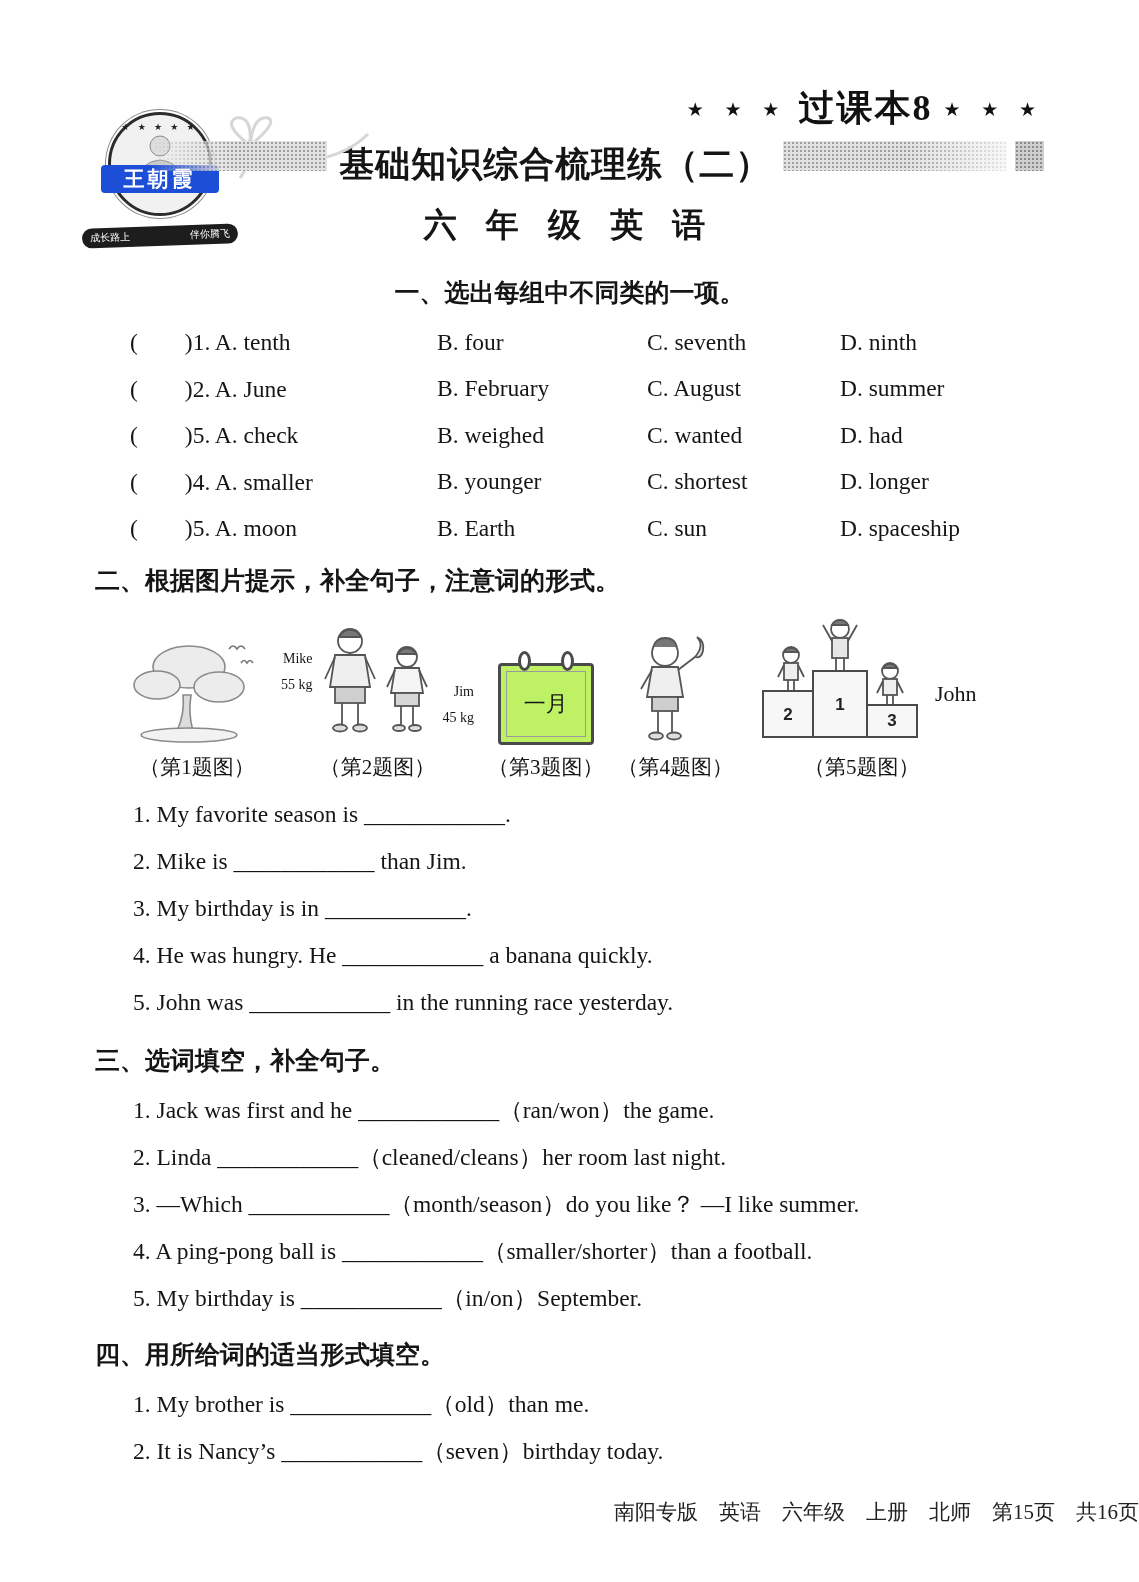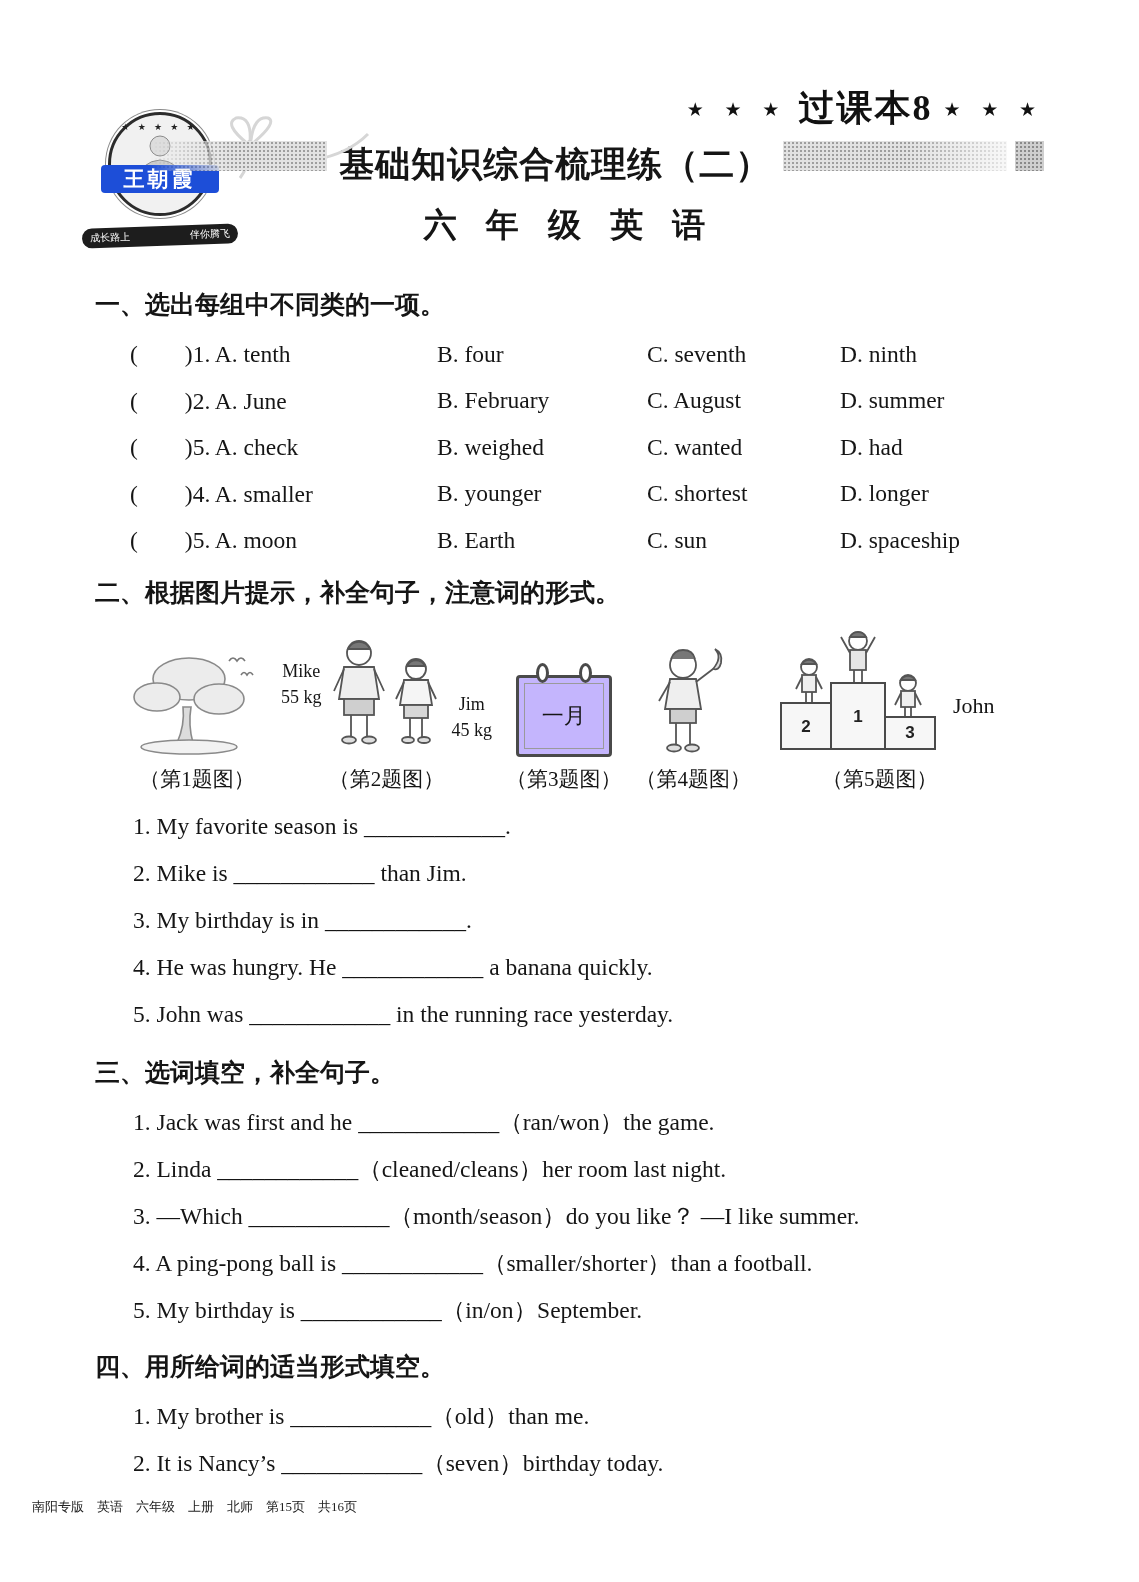--- a/index.html
+++ b/index.html
@@ -95,44 +95,44 @@
     font-family:"Liberation Sans","DejaVu Sans",sans-serif;
     transform:rotate(-2deg);
   }
   .bow-decoration { position:absolute; left:218px; top:116px; }
 
   
   .sec-title {
     font-size:25px; font-weight:bold;
     font-family:"Liberation Sans","DejaVu Sans",sans-serif;
   }
-  .sec1-title { margin-top:40px; }
+  .sec1-title { margin-top:28px;text-align:center; }
   .choice-rows { margin-left:35px; margin-top:10px; }
   .choice-row {
     display:grid;
     grid-template-columns:307px 210px 193px 1fr;
     font-size:23.5px;
     height:46.5px;
     align-items:center;
   }
   .sec2-title { margin-top:12px; }
 
   
   .figs { display:flex; align-items:flex-end; gap:14px; margin:16px 0 0 32px; }
   .fig { display:flex; flex-direction:column; align-items:center; }
   .fig-cap { font-size:21px; margin-top:8px; white-space:nowrap; }
   .fig-body { display:flex; align-items:flex-end; }
-  .weight-label { font-size:18px; line-height:26px; text-align:center; }
+  .weight-label { font-size:14px; line-height:26px; text-align:right; }
   .lbl-mike { align-self:center; margin-bottom:24px; margin-right:2px; }
   .lbl-jim { align-self:flex-end; margin-bottom:14px; margin-left:2px; }
   .lbl-john { font-size:22px; align-self:flex-end; margin-bottom:38px; margin-left:2px; }
 
   .calendar {
     position:relative; width:96px; height:82px;
-    border:3px solid #4a4a4a; border-radius:4px; background:#c4b5fd;
+    border:3px solid #4a4a4a; border-radius:4px; background:#bef264;
     margin-top:16px;
   }
   .ring {
     position:absolute; top:-15px; width:13px; height:20px;
     border:3px solid #4a4a4a; border-radius:50%; background:#fff;
   }
   .ring-left { left:17px; } .ring-right { right:17px; }
   .cal-inner {
     position:absolute; inset:5px; border:1px solid #9a9a9a;
     display:flex; align-items:center; justify-content:center;
@@ -142,21 +142,21 @@
   
   .sentences { margin-left:38px; margin-top:10px; }
   .sentence { font-size:23.5px; line-height:47px; white-space:nowrap; }
 
   .sec3-title { margin-top:18px; }
   .sec4-title { margin-top:16px; }
 
   
   .footer {
     position:absolute; left:0; right:0; top:1498px;
-    text-align:left; font-size:13px; color:#222;padding-left:32px;
+    text-align:right; font-size:21px; color:#222;padding-left:32px;
   }
 </style>
 </head>
 <body>
 
 <div class="page">
 
   <div class="logo">
     <div class="logo-circle">
       <div class="logo-stars">★ ★ ★ ★ ★</div>

